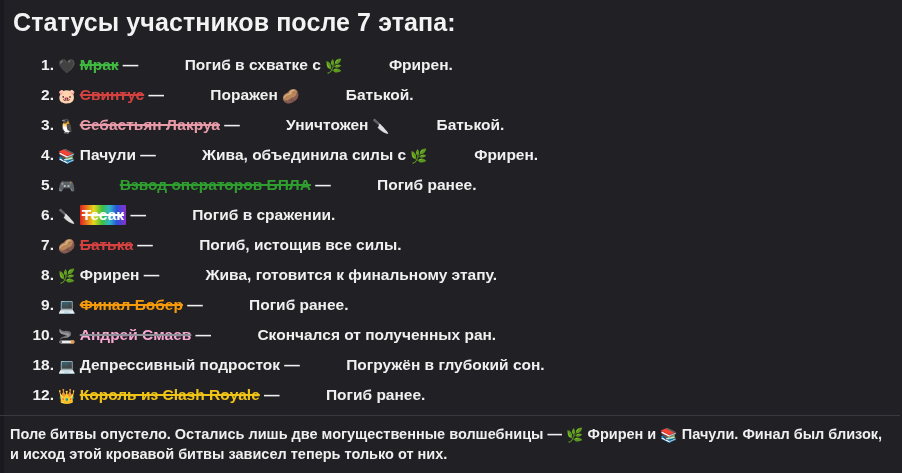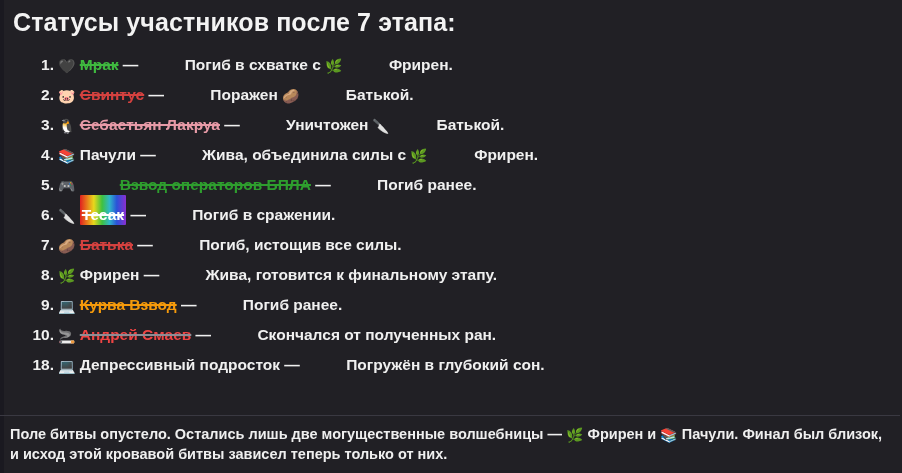--- a/index.html
+++ b/index.html
@@ -77,21 +77,21 @@
     text-decoration-thickness: 1.5px;
   }
   .desc { color: #f0f0f0; font-weight: bold; padding-left: 42px; }
   .mdash { color: #f0f0f0; font-weight: bold; }
 
   .rainbow {
     background: linear-gradient(to right,
         #e02020 0%, #e8741c 14%, #e8d81c 30%,
         #3fc13f 48%, #2fb7c9 64%, #2a52d8 80%, #8b2fd1 100%);
     color: #ffffff;
-    padding: 11px 2px 2px 2px;
+    padding: 1px 2px 2px 2px;
     text-decoration: line-through;
     text-decoration-thickness: 1.5px;
     text-decoration-color: #ffffff;
     border-radius: 1px;
   }
 
   .divider {
     position: absolute;
     left: 0;
     right: 0;
@@ -120,23 +120,24 @@
 
   <ol class="status-list">
       <li><span class="num">1.</span><span class="emoji">🖤</span> <span class="nm strike" style="color: rgb(63, 185, 63); text-decoration-color: rgb(63, 185, 63);">Мрак</span> <span class="mdash">—</span> <span class="desc">Погиб в схватке с</span> <span class="emoji">🌿</span> <span class="desc">Фрирен.</span></li>
       <li><span class="num">2.</span><span class="emoji">🐷</span> <span class="nm strike" style="color: rgb(212, 65, 63); text-decoration-color: rgb(212, 65, 63);">Свинтус</span> <span class="mdash">—</span> <span class="desc">Поражен</span> <span class="emoji">🥔</span> <span class="desc">Батькой.</span></li>
       <li><span class="num">3.</span><span class="emoji">🐧</span> <span class="nm strike" style="color: rgb(231, 154, 167); text-decoration-color: rgb(231, 154, 167);">Себастьян Лакруа</span> <span class="mdash">—</span> <span class="desc">Уничтожен</span> <span class="emoji">🔪</span> <span class="desc">Батькой.</span></li>
       <li><span class="num">4.</span><span class="emoji">📚</span> <span class="nm" style="color: rgb(240, 240, 240); margin-top: 48px;">Пачули</span> <span class="mdash">—</span> <span class="desc">Жива, объединила силы с</span> <span class="emoji">🌿</span> <span class="desc">Фрирен.</span></li>
       <li><span class="num">5.</span><span class="emoji">🎮</span> <span class="nm strike" style="color: rgb(46, 158, 46); text-decoration-color: rgb(46, 158, 46); margin-left: 40px;">Взвод операторов БПЛА</span> <span class="mdash">—</span> <span class="desc">Погиб ранее.</span></li>
       <li><span class="num">6.</span><span class="emoji">🔪</span> <span class="nm rainbow">Тесак</span> <span class="mdash">—</span> <span class="desc">Погиб в сражении.</span></li>
       <li><span class="num">7.</span><span class="emoji">🥔</span> <span class="nm strike" style="color: rgb(212, 65, 63); text-decoration-color: rgb(212, 65, 63);">Батька</span> <span class="mdash">—</span> <span class="desc">Погиб, истощив все силы.</span></li>
       <li><span class="num">8.</span><span class="emoji">🌿</span> <span class="nm" style="color: rgb(240, 240, 240);">Фрирен</span> <span class="mdash">—</span> <span class="desc">Жива, готовится к финальному этапу.</span></li>
-      <li><span class="num">9.</span><span class="emoji">💻</span> <span class="nm strike" style="color: rgb(245, 154, 11); text-decoration-color: rgb(245, 154, 11);">Курва Взвод</span> <span class="mdash">—</span> <span class="desc">Погиб ранее.</span></li>
-      <li><span class="num">10.</span><span class="emoji">🚬</span> <span class="nm strike" style="color: #ef4444; text-decoration-color: rgb(141, 141, 149); margin-top: 44px;">Андрей Смаев</span> <span class="mdash">—</span> <span class="desc">Скончался от полученных ран.</span></li>
+      <li><span class="num">9.</span><span class="emoji">💻</span> <span class="nm strike" style="color: rgb(245, 154, 11); text-decoration-color: rgb(245, 154, 11);">Финал Бобер</span> <span class="mdash">—</span> <span class="desc">Погиб ранее.</span></li>
+      <li><span class="num">10.</span><span class="emoji">🚬</span> <span class="nm strike" style="color: #f9a8d4; text-decoration-color: rgb(141, 141, 149); margin-top: 44px;">Андрей Смаев</span> <span class="mdash">—</span> <span class="desc">Скончался от полученных ран.</span></li>
       <li><span class="num">18.</span><span class="emoji">💻</span> <span class="nm" style="color: rgb(240, 240, 240);">Депрессивный подросток</span> <span class="mdash">—</span> <span class="desc">Погружён в глубокий сон.</span></li>
+      <li><span class="num">12.</span><span class="emoji">👑</span> <span class="nm strike" style="color: rgb(240, 196, 23); text-decoration-color: rgb(240, 196, 23);">Король из Clash Royale</span> <span class="mdash">—</span> <span class="desc">Погиб ранее.</span></li>
     </ol>
 
   <div class="divider"></div>
 
   <div class="footer">
     <span>Поле битвы опустело. Остались лишь две могущественные волшебницы —</span>
     <span class="emoji">🌿</span>
     <span>Фрирен и</span>
     <span class="emoji">📚</span>
     <span>Пачули. Финал был близок, и исход этой кровавой битвы зависел теперь только от них.</span>

